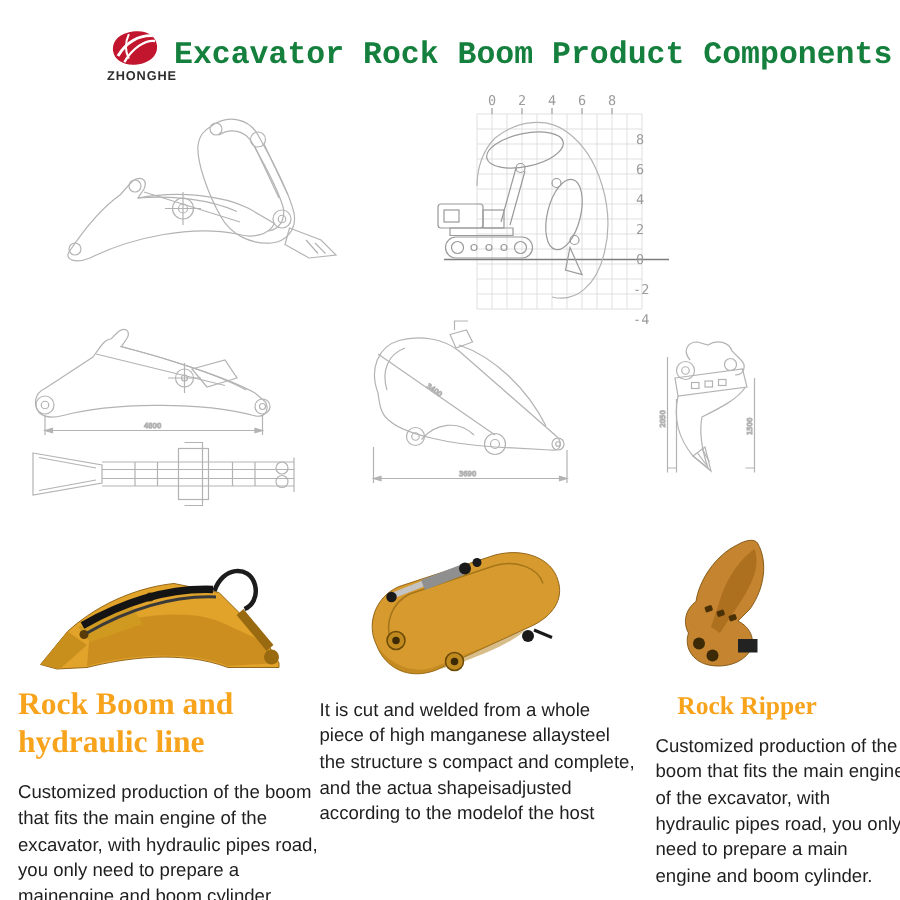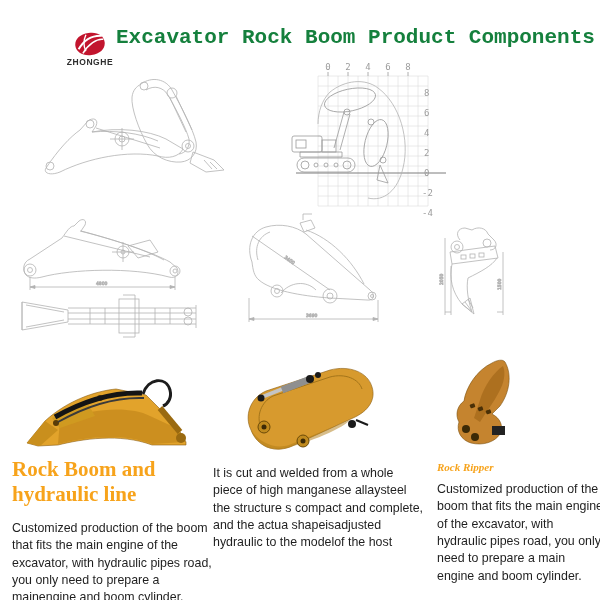--- a/index.html
+++ b/index.html
@@ -1,19 +1,19 @@
 <!DOCTYPE html>
 <html><head>
 <meta charset="utf-8">
 <style>
   html,body{margin:0;padding:0;background:#fff;}
   .page{position:relative;width:600px;height:600px;background:#ffffff;overflow:hidden;
         font-family:"Liberation Sans",sans-serif;}
   
-  .logo{position:absolute;left:62px;top:32px;width:56px;text-align:center;}
+  .logo{position:absolute;left:62px;top:20px;width:56px;text-align:right;}
   .logo-mark{display:block;margin:0 auto;width:34px;height:24px;}
   .logo-text{font-size:8.5px;font-weight:bold;color:#2e2e2e;letter-spacing:.6px;margin-top:1px;}
   .title{position:absolute;left:116px;top:26px;margin:0;font-family:Liberation Mono, monospace;
          font-weight:600;font-size:21px;color:#15803d;white-space:nowrap;}
   
   .art{position:absolute;left:0;top:0;width:600px;height:600px;}
   .ln{stroke:#b3b3b3;stroke-width:.8;fill:none;}
   .ln2{stroke:#9a9a9a;stroke-width:.8;fill:none;}
   .grid{stroke:#d9d9d9;stroke-width:.55;fill:none;}
   .ax{font-family:"DejaVu Sans Mono",monospace;font-size:9px;fill:#9c9c9c;}
@@ -21,21 +21,21 @@
   
   .col{position:absolute;color:#1f1f1f;}
   .col h3{margin:0;font-family:"Liberation Serif",serif;font-weight:600;font-size:21px;color:#F7A31B;}
   .col p{margin:0;font-size:12.4px;line-height:1.4;}
   .c1{left:12px;top:457px;width:200px;}
   .c1 p{margin-top:13px;}
   .c2{left:213px;top:451px;width:212px;}
   .c2 h3{width:165px;text-align:center;}
   .c2 p{margin-top:14px;}
   .c3{left:437px;top:461px;width:166px;}
-  .c3 h3{width:122px;text-align:left;font-size:11px;font-style:italic;}
+  .c3 h3{width:122px;text-align:center;font-size:17px;}
   .c3 p{margin-top:8px;}
 </style>
 </head>
 <body>
 
 <div class="page">
 
   <div class="logo">
     <svg class="logo-mark" viewBox="0 0 36 26">
       <g transform="rotate(-8 18 13)">
@@ -220,20 +220,20 @@
       <circle cx="475" cy="437" r="4" fill="#3c2a06"></circle>
       <rect x="492" y="426" width="13" height="9" fill="#222222"></rect>
     </g>
   </svg>
 
   <div class="col c1">
     <h3>Rock Boom and hydraulic line</h3>
     <p>Customized production of the boom that fits the main engine of the excavator, with hydraulic pipes road, you only need to prepare a mainengine and boom cylinder.</p>
   </div>
   <div class="col c2">
-    <p>It is cut and welded from a whole piece of high manganese allaysteel the structure s compact and complete, and the actua shapeisadjusted hydraulic to the modelof the host</p>
+    <p>It is cut and welded from a whole piece of high manganese allaysteel the structure s compact and complete, and the actua shapeisadjusted according to the modelof the host</p>
   </div>
   <div class="col c3">
     <h3>Rock Ripper</h3>
     <p>Customized production of the boom that fits the main engine of the excavator, with hydraulic pipes road, you only need to prepare a main engine and boom cylinder.</p>
   </div>
 
 </div>
 
 </body></html>

